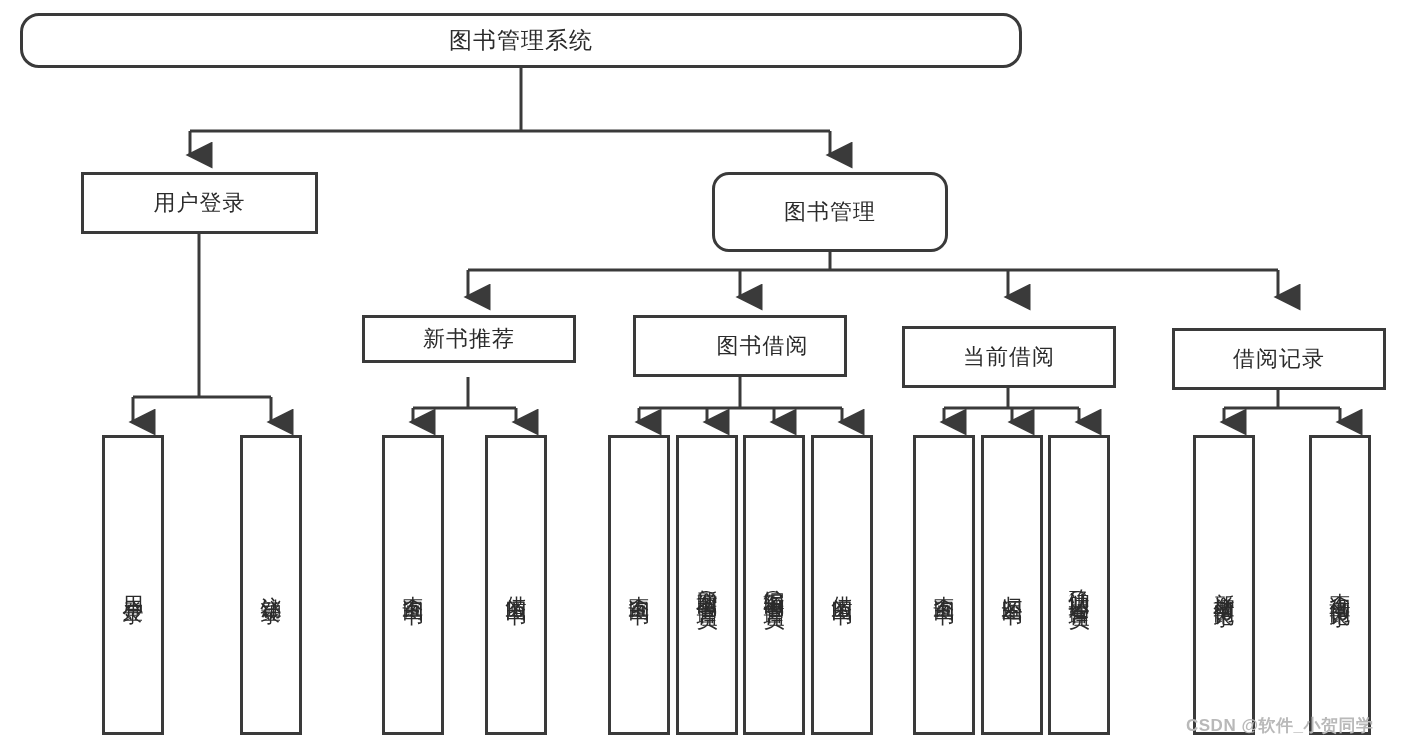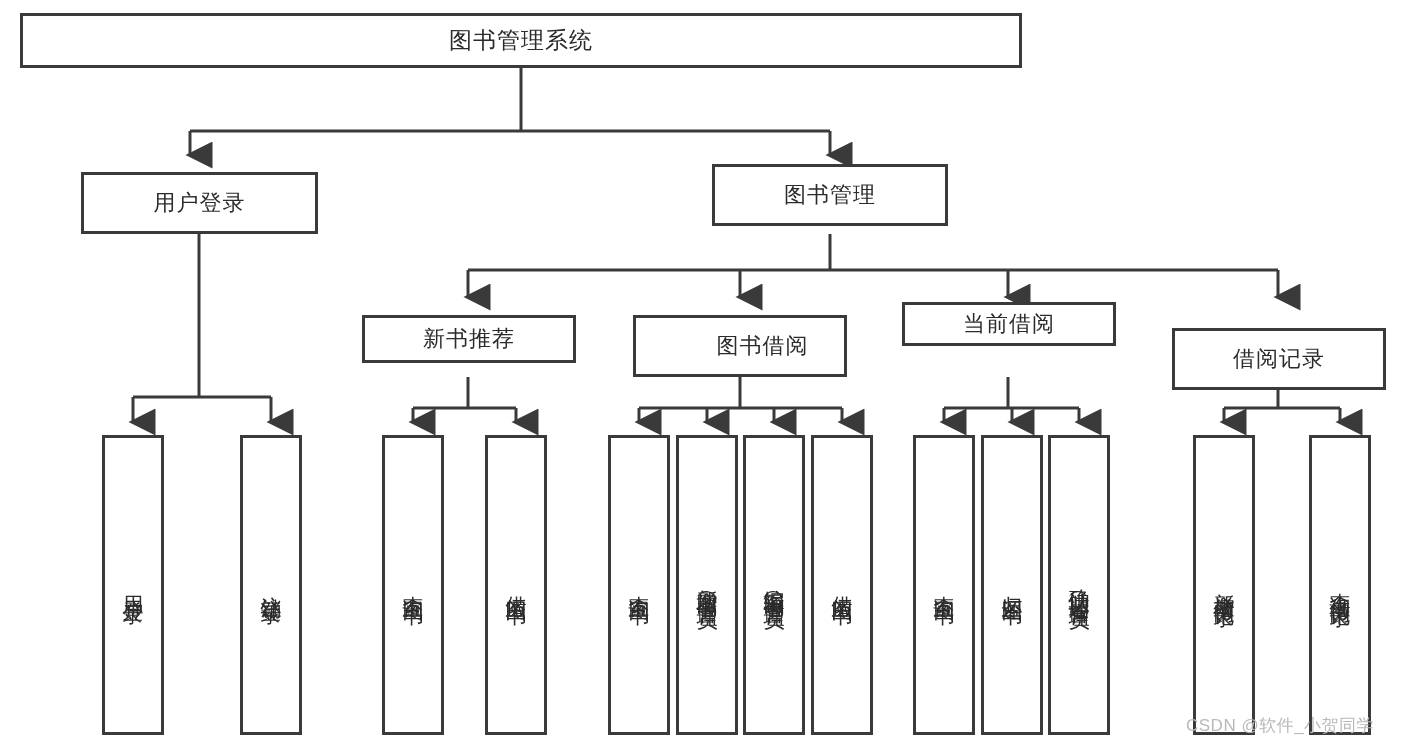--- a/index.html
+++ b/index.html
@@ -59,20 +59,21 @@
     pointer-events: none;
   }
   .watermark {
     position: absolute;
     left: 1186px;
     top: 714px;
     font-size: 17px;
     color: #b9b9b9;
     white-space: nowrap;
     letter-spacing: 0.5px;
+    font-weight: bold;
   }
 </style>
 </head>
 <body>
 
 <div id="canvas">
 
   <svg class="links" viewBox="0 0 1405 747">
     <defs>
       <marker id="arrow" viewBox="0 0 12 12" refX="6" refY="10" markerWidth="9" markerHeight="11" orient="auto">
@@ -116,38 +117,38 @@
       <path d="M 1012 408 L 1012 422" marker-end="url(#arrow)"></path>
       <path d="M 1079 408 L 1079 422" marker-end="url(#arrow)"></path>
 
       <path d="M 1278 377 L 1278 408"></path>
       <path d="M 1224 408 L 1340 408"></path>
       <path d="M 1224 408 L 1224 422" marker-end="url(#arrow)"></path>
       <path d="M 1340 408 L 1340 422" marker-end="url(#arrow)"></path>
     </g>
   </svg>
 
-  <div class="node horiz root" style="left:20px; top:13px; width:1002px; height:55px;">
+  <div class="node horiz root" style="left:20px; top:13px; width:1002px; height:55px;border-radius:19px;">
     <span>图书管理系统</span>
   </div>
 
   <div class="node horiz" style="left:81px; top:172px; width:237px; height:62px;">
     <span>用户登录</span>
   </div>
-  <div class="node horiz" style="left:712px; top:164px; width:236px; height:62px;">
+  <div class="node horiz" style="left:712px; top:172px; width:236px; height:80px;border-radius:17px;">
     <span>图书管理</span>
   </div>
 
   <div class="node horiz" style="left:362px; top:315px; width:214px; height:48px;">
     <span>新书推荐</span>
   </div>
   <div class="node horiz" style="left:633px; top:315px; width:214px; height:62px;padding-left:45px;">
     <span>图书借阅</span>
   </div>
-  <div class="node horiz" style="left:902px; top:302px; width:214px; height:44px;">
+  <div class="node horiz" style="left:902px; top:326px; width:214px; height:62px;">
     <span>当前借阅</span>
   </div>
   <div class="node horiz" style="left:1172px; top:315px; width:214px; height:62px;margin-top:13px;">
     <span>借阅记录</span>
   </div>
 
   <div class="node vert" style="left:102px; top:435px; width:62px; height:300px;">
     <span class="vtext">用户登录</span>
   </div>
   <div class="node vert" style="left:240px; top:435px; width:62px; height:300px;">

